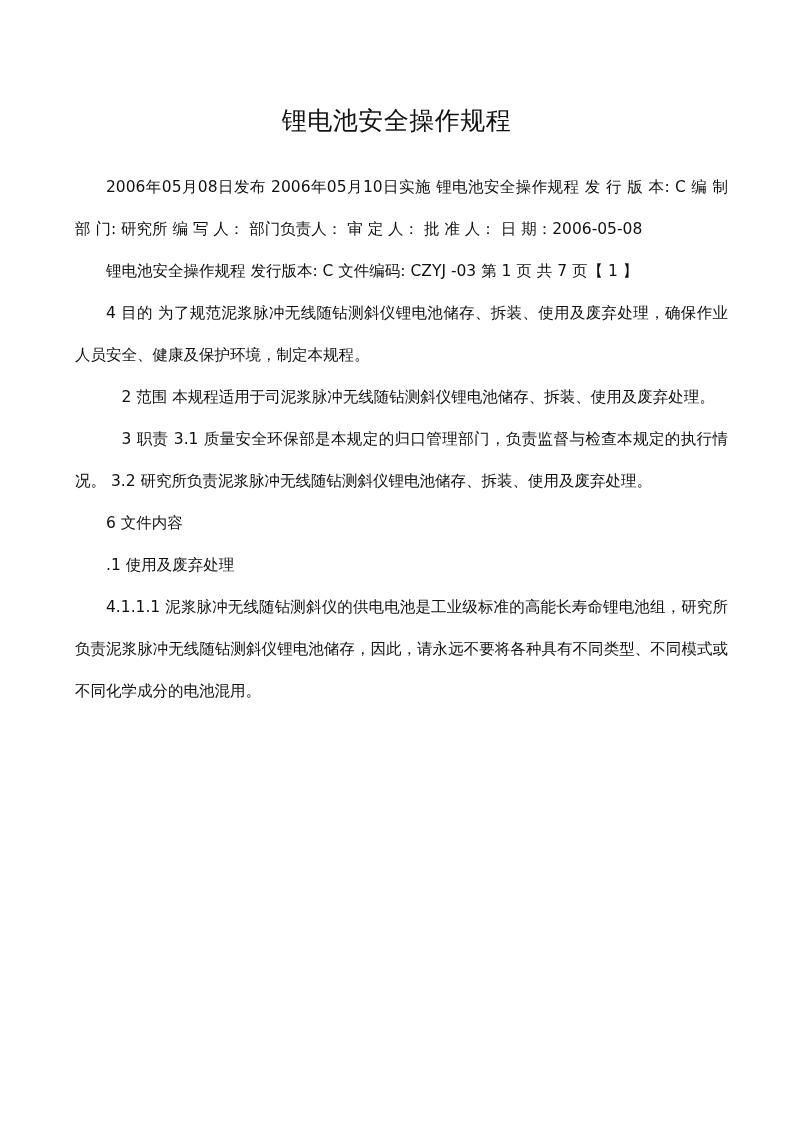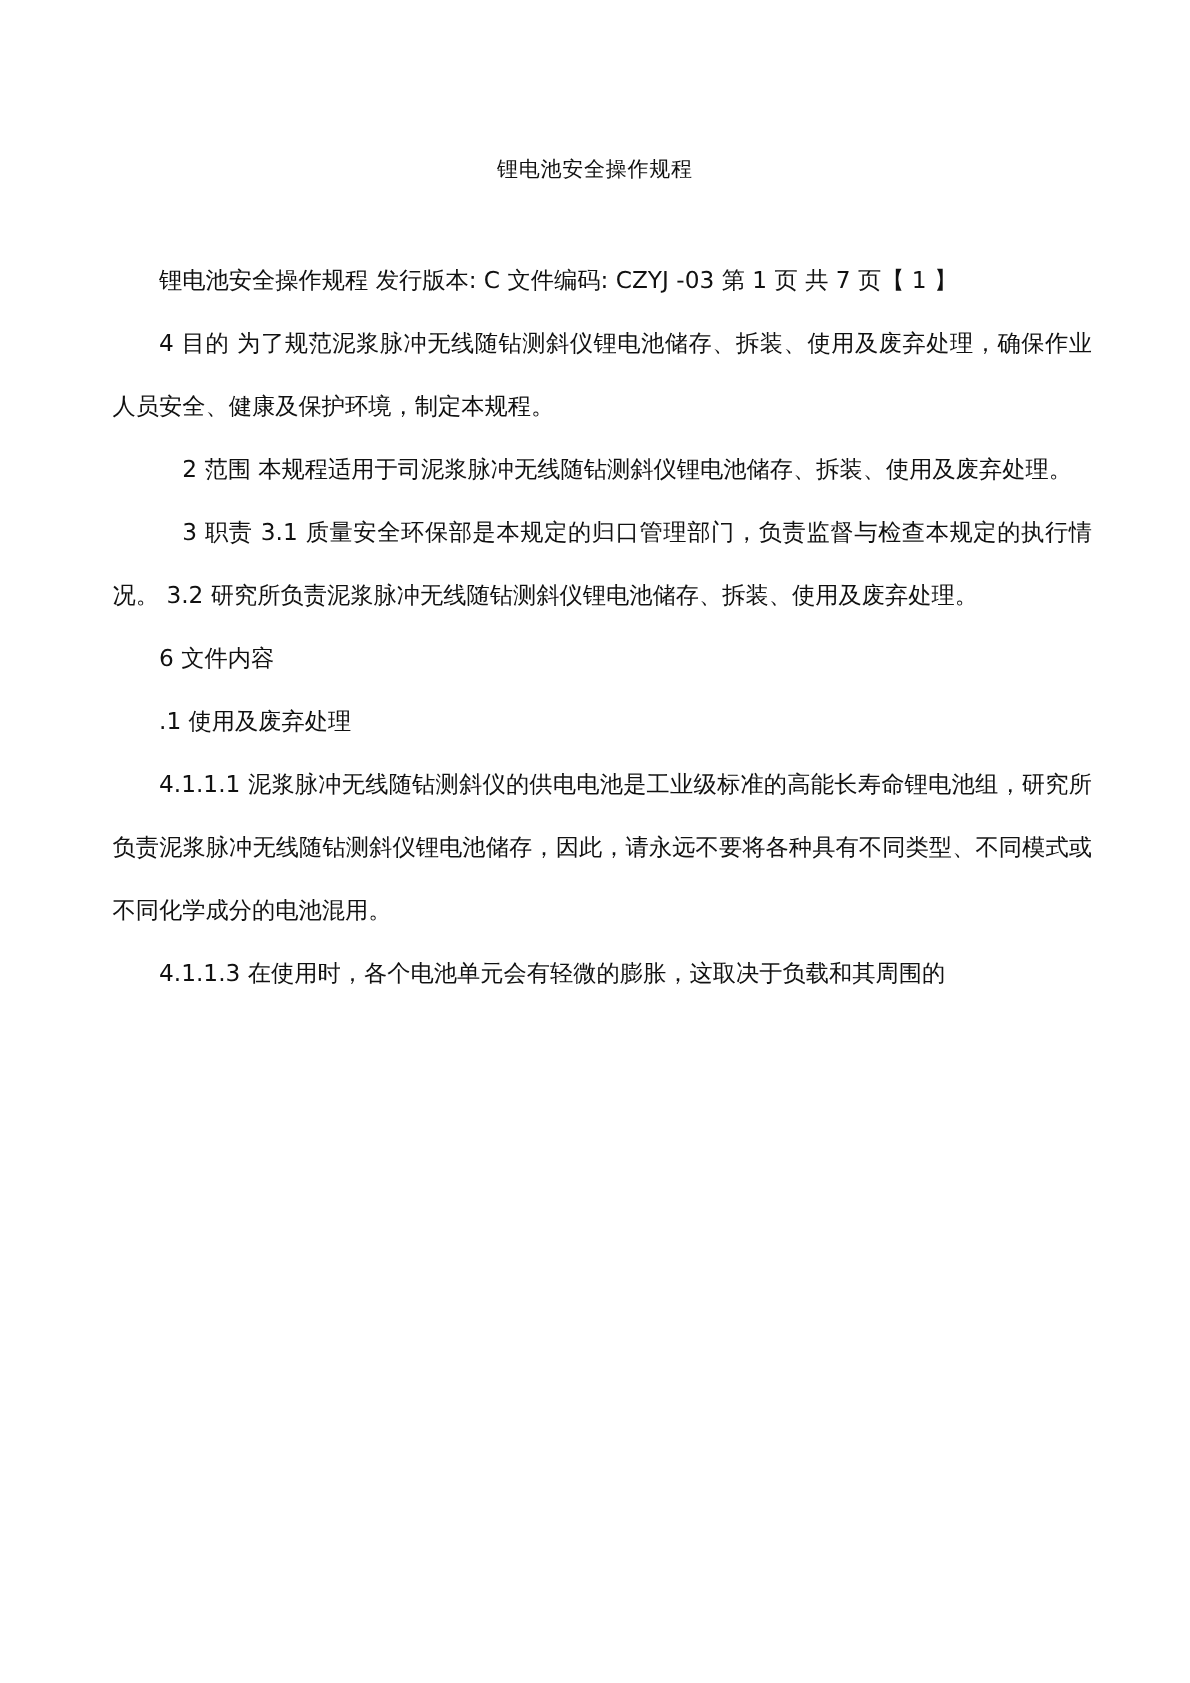--- a/index.html
+++ b/index.html
@@ -4,37 +4,37 @@
 <style>
   html, body { margin: 0; padding: 0; background: #ffffff; }
   body {
     width: 793px; height: 1122px; overflow: hidden; position: relative;
     font-family: "DejaVu Sans", "Liberation Sans", sans-serif;
     color: #111111;
   }
   .page { position: absolute; left: 0; top: 0; width: 793px; height: 1122px; background: #fff; }
   .title {
     position: absolute; top: 104px; left: 0; width: 793px; text-align: center;
-    font-size: 14px; letter-spacing: 0.5px;
+    font-size: 25px; letter-spacing: 0.5px;
   }
   .body {
     position: absolute; left: 75px; top: 166px; width: 653px;
     font-size: 15.5px; line-height: 42px; text-align: justify; text-justify: inter-character;
   }
   .p { margin: 0; text-indent: 2em; }
   .p.indent-extra { text-indent: 3em; }
 </style>
 </head>
 <body>
 
 <div class="page">
   <div class="title">锂电池安全操作规程</div>
   <div class="body">
+    <p class="p">2006年05月08日发布 2006年05月10日实施 锂电池安全操作规程 发 行 版 本: C 编 制 部 门: 研究所 编 写 人： 部门负责人： 审 定 人： 批 准 人： 日 期：2006-05-08</p>
     <p class="p">锂电池安全操作规程 发行版本: C 文件编码: CZYJ -03 第 1 页 共 7 页【 1 】</p>
     <p class="p">4 目的 为了规范泥浆脉冲无线随钻测斜仪锂电池储存、拆装、使用及废弃处理，确保作业人员安全、健康及保护环境，制定本规程。</p>
     <p class="p indent-extra">2 范围 本规程适用于司泥浆脉冲无线随钻测斜仪锂电池储存、拆装、使用及废弃处理。</p>
     <p class="p indent-extra">3 职责 3.1 质量安全环保部是本规定的归口管理部门，负责监督与检查本规定的执行情况。 3.2 研究所负责泥浆脉冲无线随钻测斜仪锂电池储存、拆装、使用及废弃处理。</p>
     <p class="p">6 文件内容</p>
     <p class="p">.1 使用及废弃处理</p>
     <p class="p">4.1.1.1 泥浆脉冲无线随钻测斜仪的供电电池是工业级标准的高能长寿命锂电池组，研究所负责泥浆脉冲无线随钻测斜仪锂电池储存，因此，请永远不要将各种具有不同类型、不同模式或不同化学成分的电池混用。</p>
-    <p class="p">4.1.1.3 在使用时，各个电池单元会有轻微的膨胀，这取决于负载和其周围的</p>
   </div>
 </div>
 
 </body></html>

